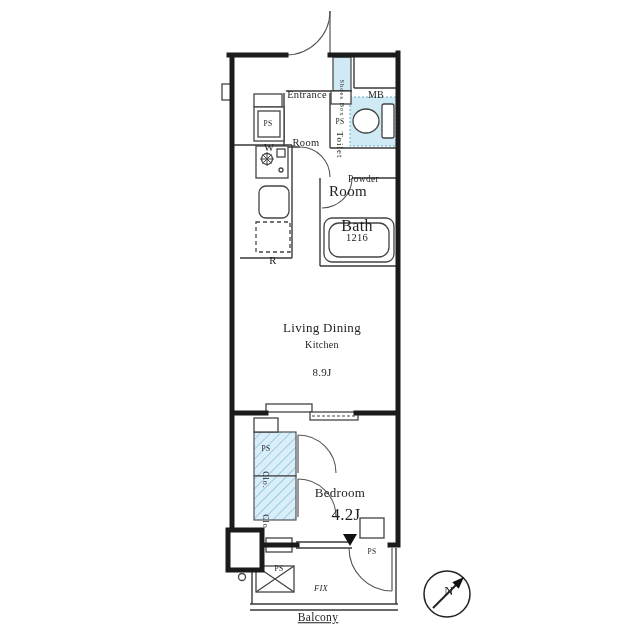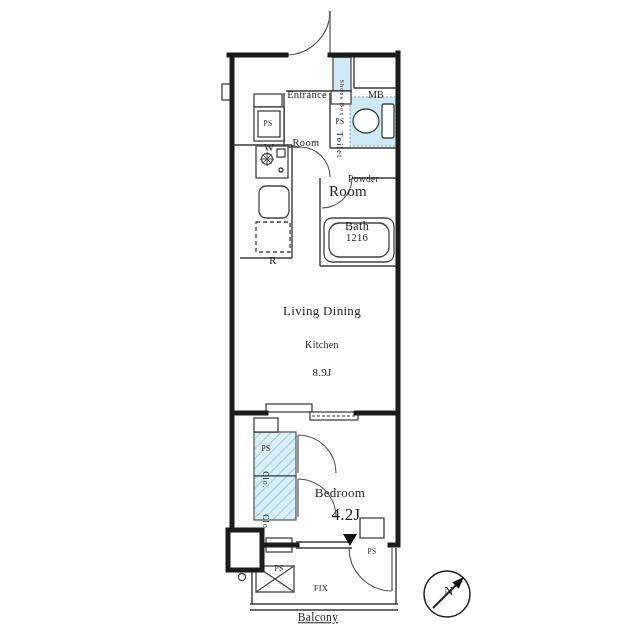--- a/index.html
+++ b/index.html
@@ -106,36 +106,36 @@
   <div class="lbl" style="left:340px; top:98px; font-size:7.5px;">PS</div>
 
   <div class="lbl" style="left:268px; top:100px; font-size:7.5px;">PS</div>
   <div class="lbl" style="left:269px; top:124px; font-size:10.5px;">W</div>
   <div class="lbl" style="left:306px; top:119px; font-size:10.5px;">Room</div>
   <div class="lbl v" style="left:339px; top:121px; font-size:9px;">Toilet</div>
 
   <div class="lbl" style="left:348px; top:156px; font-size:9.5px;padding-left:31px;">Powder</div>
   <div class="lbl" style="left:348px; top:167px; font-size:15px;">Room</div>
 
-  <div class="lbl" style="left:357px; top:202px; font-size:12px;">Bath</div>
+  <div class="lbl" style="left:357px; top:202px; font-size:16px;">Bath</div>
   <div class="lbl" style="left:357px; top:214px; font-size:10.5px;">1216</div>
 
   <div class="lbl" style="left:273px; top:237px; font-size:10.5px;">R</div>
 
-  <div class="lbl" style="left:322px; top:286px; font-size:13px;">Living Dining</div>
+  <div class="lbl" style="left:322px; top:303px; font-size:13px;">Living Dining</div>
   <div class="lbl" style="left:322px; top:321px; font-size:10px;">Kitchen</div>
   <div class="lbl" style="left:322px; top:348px; font-size:11px;">8.9J</div>
 
   <div class="lbl" style="left:266px; top:425px; font-size:7.5px;">PS</div>
   <div class="lbl v" style="left:265px; top:456px; font-size:8px;">Clo.</div>
   <div class="lbl v" style="left:265px; top:499px; font-size:8px;">Clo.</div>
 
   <div class="lbl" style="left:340px; top:468px; font-size:13px;">Bedroom</div>
   <div class="lbl" style="left:346px; top:490px; font-size:17px;">4.2J</div>
   <div class="lbl" style="left:372px; top:528px; font-size:7.5px;">PS</div>
 
   <div class="lbl" style="left:279px; top:545px; font-size:7.5px;">PS</div>
-  <div class="lbl" style="left:321px; top:564px; font-size:8.5px;">FIX</div>
+  <div class="lbl" style="left:321px; top:564px; font-size:8.5px;font-style:italic;">FIX</div>
   <div class="lbl" style="left:318px; top:594px; font-size:11.5px;text-decoration:underline;">Balcony</div>
 
   <div class="lbl" style="left:449px; top:567px; font-size:12.5px;">N</div>
 
 </div>
 
 </body></html>

